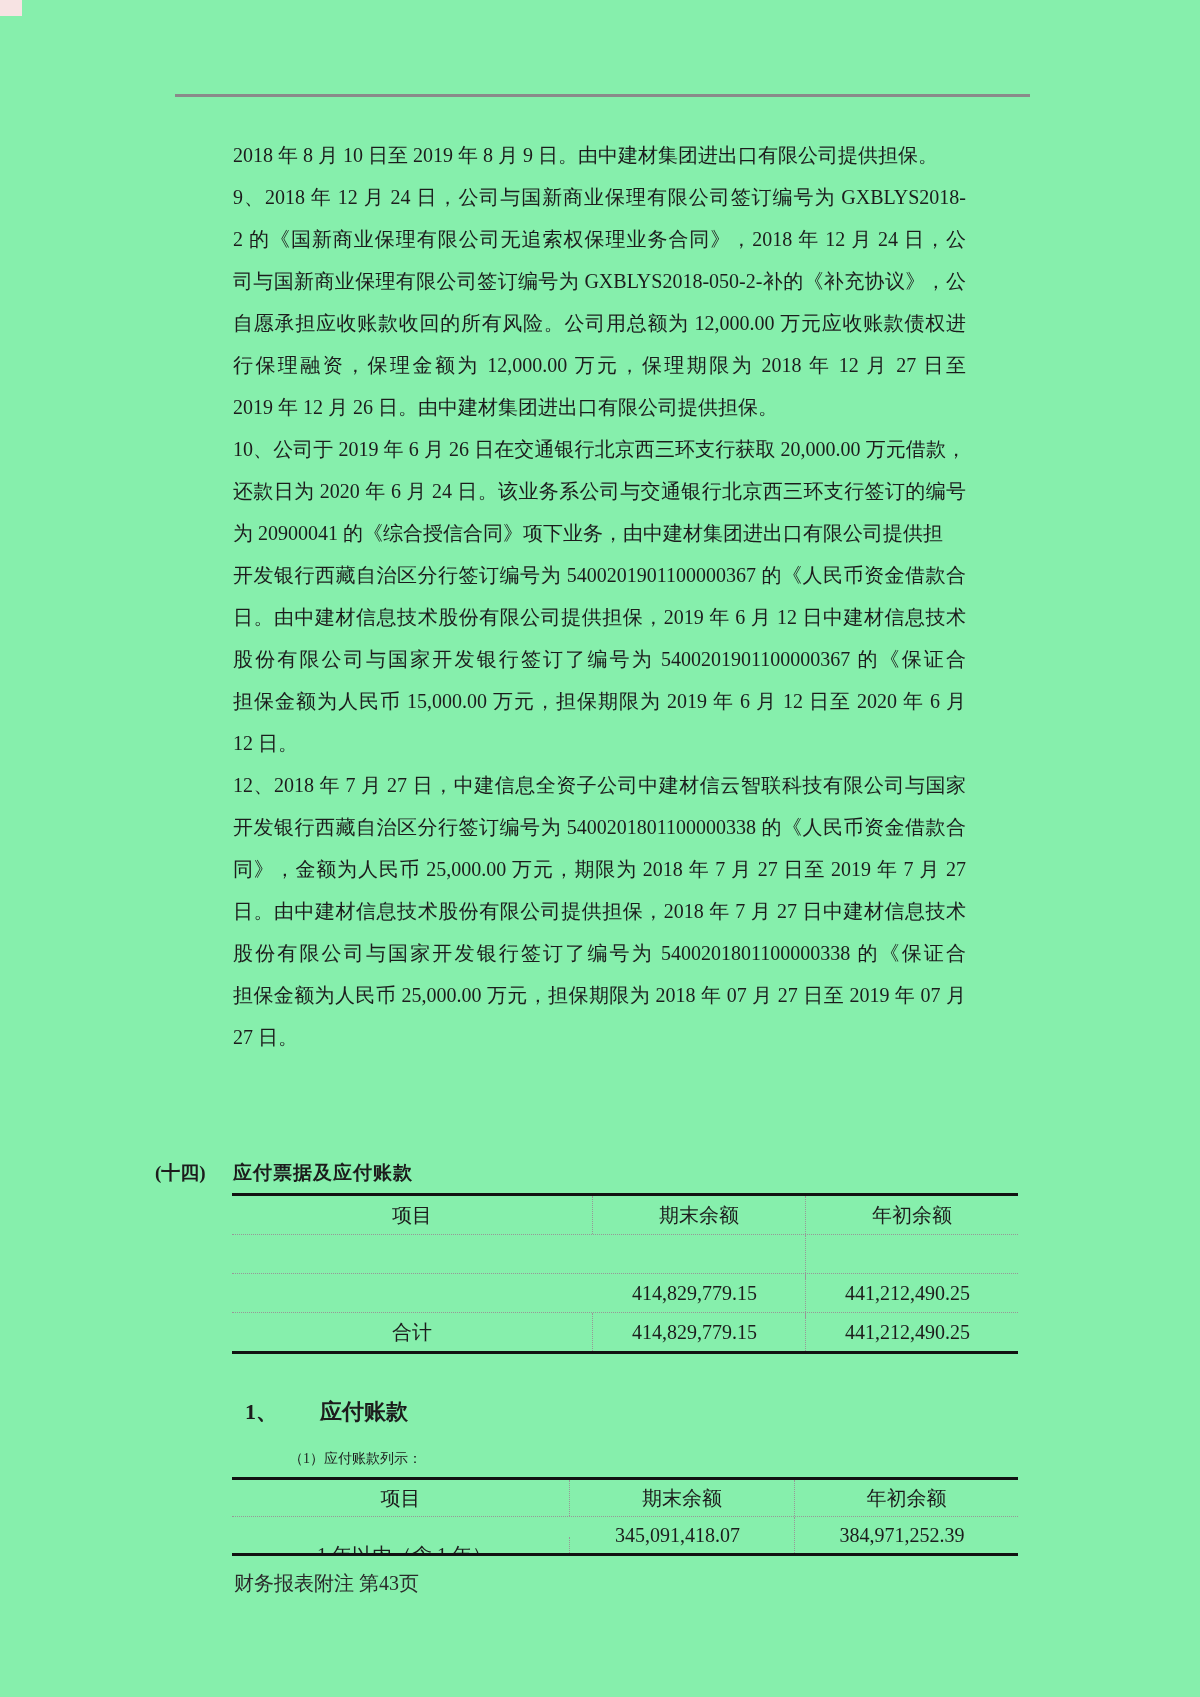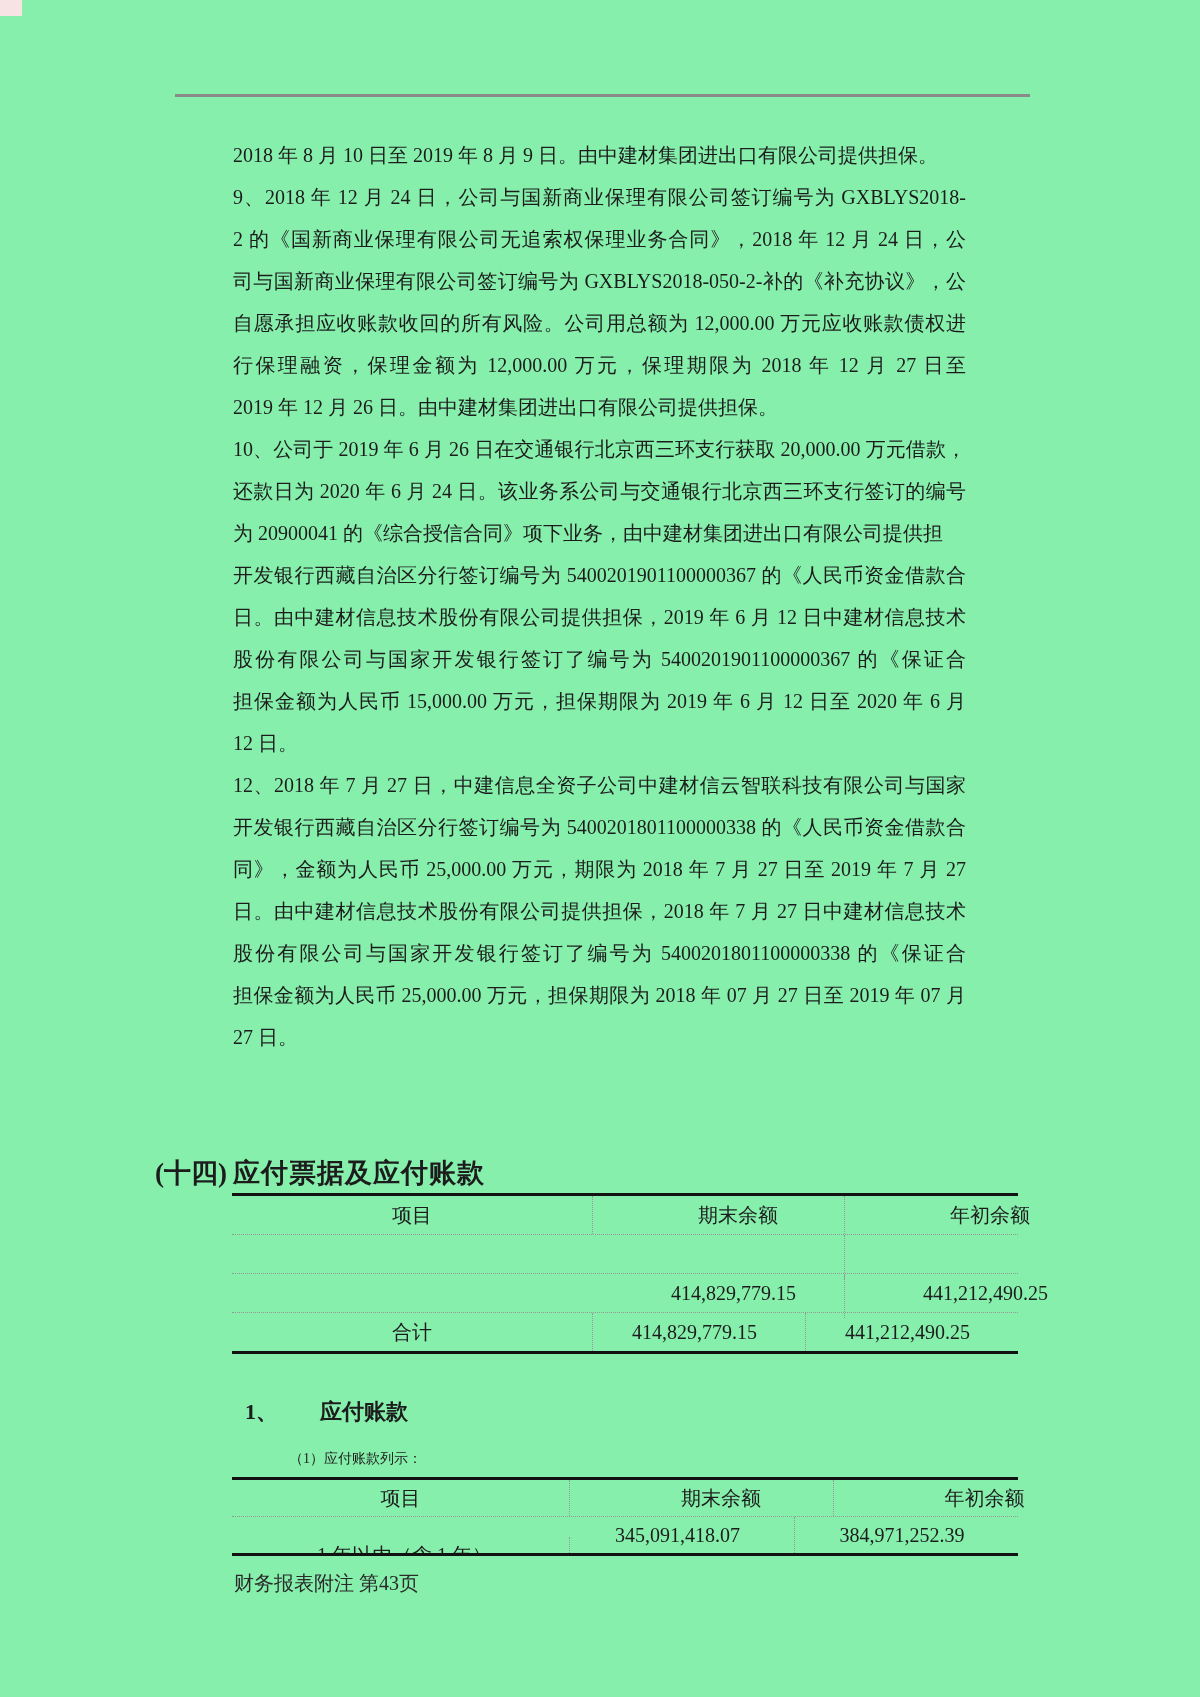--- a/index.html
+++ b/index.html
@@ -17,33 +17,33 @@
 
   .body{position:absolute;left:233px;top:134px;width:733px;}
   .ln{
     height:42px;line-height:42px;
     font-size:20px;
     white-space:normal;overflow:hidden;
     text-align:justify;text-align-last:justify;
   }
   .ln.end{text-align:left;text-align-last:left;}
 
-  .sec{position:absolute;left:155px;top:1156px;height:34px;line-height:34px;font-weight:bold;font-size:27px;}
+  .sec{position:absolute;left:155px;top:1156px;height:34px;line-height:34px;font-weight:bold;font-size:19px;}
   .sec-label{display:inline-block;width:78px;}
   .sec-title{display:inline-block;letter-spacing:1px;}
 
   .tbl{position:absolute;left:232px;width:786px;
        border-top:3px solid #121212;border-bottom:3px solid #121212;
        font-size:20px;}
   .t1{top:1193px;}
   .t2{top:1477px;}
   .trow{display:grid;}
   .t1 .trow{grid-template-columns:361px 213px 212px;height:38px;line-height:38px;}
   .t2 .trow{grid-template-columns:338px 225px 223px;height:36px;line-height:36px;}
-  .trow.sep{border-bottom:1px dotted #979797;gap:39px;}
+  .trow.sep{border-bottom:1px dotted #979797;}
   .cell{overflow:hidden;}
   .cell.v{border-right:1px dotted #979797;}
   .cell.center{text-align:center;}
   .cell.left{text-align:left;padding-left:16px;margin-top:44px;}
   .cell.left2{text-align:center;padding-left:8px;margin-top:20px;}
   .cell.num{text-align:center;padding-right:9px;}
 
   .sub{position:absolute;left:245px;top:1396px;height:32px;line-height:32px;font-weight:bold;font-size:22px;}
   .sub-num{display:inline-block;margin-right:42px;}
   .caption{position:absolute;left:289px;top:1444px;height:30px;line-height:30px;font-size:14px;}

